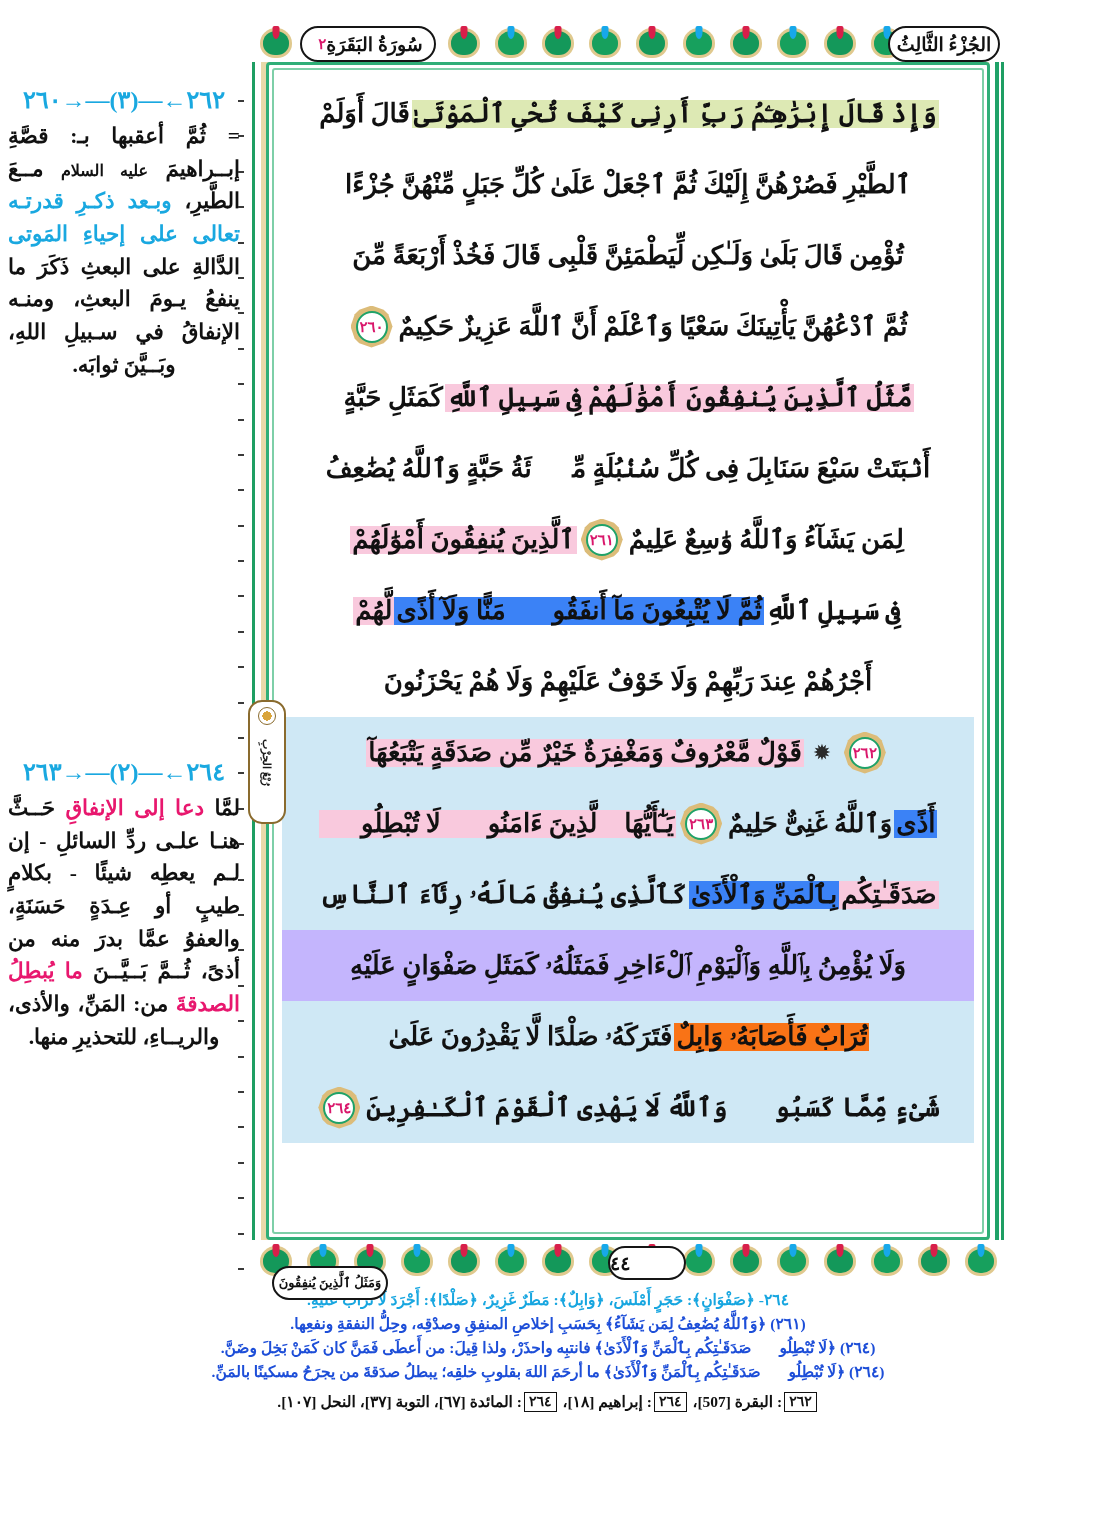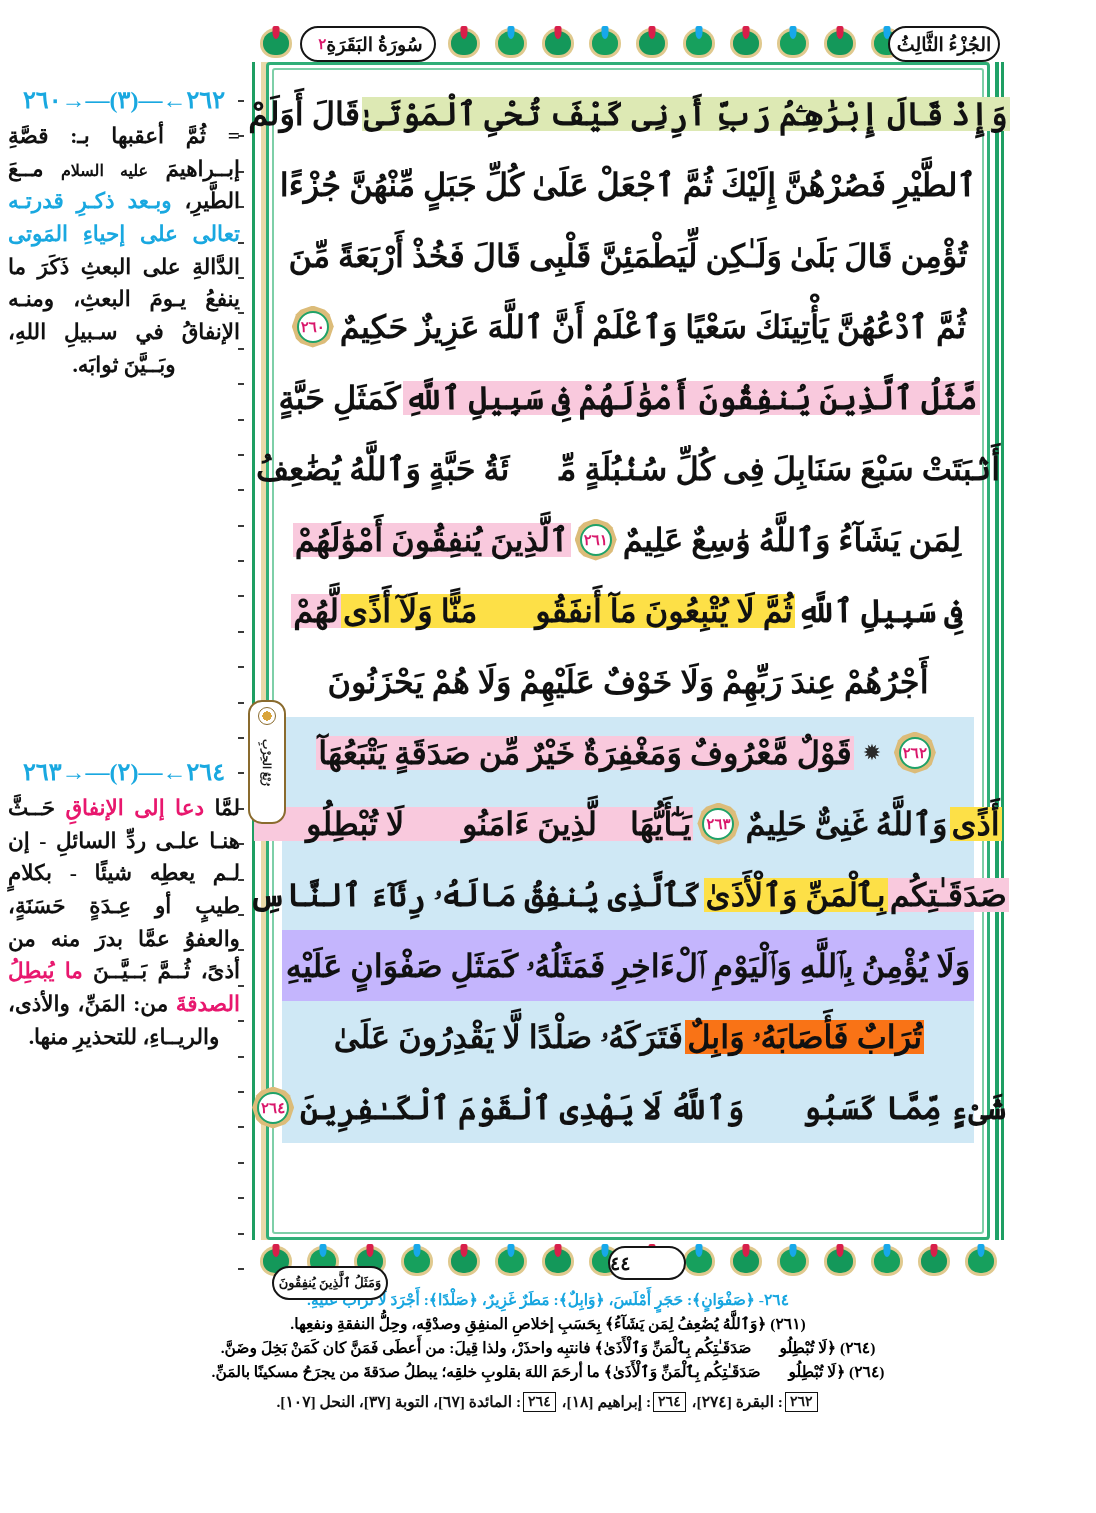--- a/index.html
+++ b/index.html
@@ -95,28 +95,28 @@
   .quran-body{
     position:absolute;left:282px;top:78px;width:692px;height:1150px;
     display:flex;flex-direction:column;justify-content:flex-start;
   }
   .qline{
     position:relative;height:71px;display:flex;align-items:center;
     justify-content:center;direction:rtl;overflow:visible;
   }
   .qline .hl{
     display:inline-block;padding:1px 2px;line-height:1.0;
-    font-size:32px;font-weight:600;color:#111;
+    font-size:26px;font-weight:600;color:#111;
     font-family:"Liberation Serif","DejaVu Serif",serif;
     white-space:nowrap;
   }
   .hl.none{background:transparent;}
   .hl.green{background:#dde9b4;}
   .hl.pink{background:#f9c9dd;}
-  .hl.yellow{background:#fde047;}
+  .hl.yellow{background:#3b82f6;}
   .hl.orange{background:#f97316;}
 
   
   .ayah{
     display:inline-flex;align-items:center;justify-content:center;
     width:42px;height:42px;margin:0 4px;position:relative;flex:0 0 42px;
     vertical-align:middle;
   }
   .ayah .oct{
     position:absolute;inset:0;
@@ -167,21 +167,21 @@
   
   .footnotes{
     position:absolute;left:20px;top:1288px;width:1056px;
     direction:rtl;text-align:center;
   }
   .fn{
     font-size:15.5px;line-height:1.55;font-weight:700;white-space:nowrap;
     font-family:"Liberation Serif","DejaVu Serif",serif;
   }
   .fn.cyan{color:#17a6e0;}
-  .fn.magenta{color:#000000;}
+  .fn.magenta{color:#1d4ed8;}
   .fn.black{color:#111;}
   .boxnum{
     display:inline-block;border:1.5px solid #111;padding:0 4px;
     font-size:14px;line-height:1.25;margin:0 2px;vertical-align:1px;
   }
 </style>
 </head>
 <body>
 
 <div class="page">
@@ -384,16 +384,16 @@
       <i></i>
       <i></i>
       <i></i>
     </div>
 
   <div class="footnotes" id="footnotes">
       <div class="fn cyan">٢٦٤- ﴿صَفْوَانٍ﴾: حَجَرٍ أَمْلَسَ، ﴿وَابِلٌ﴾: مَطَرٌ غَزِيرٌ، ﴿صَلْدًا﴾: أَجْرَدَ لَا تُرَابَ عَلَيْهِ.</div>
       <div class="fn magenta">(٢٦١) ﴿وَٱللَّهُ يُضَٰعِفُ لِمَن يَشَآءُ﴾ بِحَسَبِ إخلاصِ المنفِقِ وصدْقِه، وحِلُّ النفقةِ ونفعِها.</div>
       <div class="fn magenta">(٢٦٤) ﴿لَا تُبْطِلُوا۟ صَدَقَـٰتِكُم بِٱلْمَنِّ وَٱلْأَذَىٰ﴾ فانتبِه واحذَرْ، ولذا قِيلَ: من أَعطَى فَمَنَّ كان كَمَنْ بَخِلَ وضَنَّ.</div>
       <div class="fn magenta">(٢٦٤) ﴿لَا تُبْطِلُوا۟ صَدَقَـٰتِكُم بِٱلْمَنِّ وَٱلْأَذَىٰ﴾ ما أرحَمَ اللهَ بقلوبِ خلقِه؛ يبطلُ صدَقةَ من يجرَحُ مسكينًا بالمَنِّ.</div>
-      <div class="fn black" style="margin-top: 6px;"><span class="boxnum">٢٦٢</span>: البقرة [<span dir="rtl">٢٧٤</span>]، <span class="boxnum">٢٦٤</span>: إبراهيم [<span dir="rtl">١٨</span>]، <span class="boxnum">٢٦٤</span>: المائدة [<span dir="rtl">٦٧</span>]، التوبة [<span dir="rtl">٣٧</span>]، النحل [<span dir="rtl">١٠٧</span>].</div>
+      <div class="fn black" style="margin-top: 6px;"><span class="boxnum">٢٦٢</span>: البقرة [<span dir="rtl">507</span>]، <span class="boxnum">٢٦٤</span>: إبراهيم [<span dir="rtl">١٨</span>]، <span class="boxnum">٢٦٤</span>: المائدة [<span dir="rtl">٦٧</span>]، التوبة [<span dir="rtl">٣٧</span>]، النحل [<span dir="rtl">١٠٧</span>].</div>
     </div>
 
 </div>
 
 </body></html>

